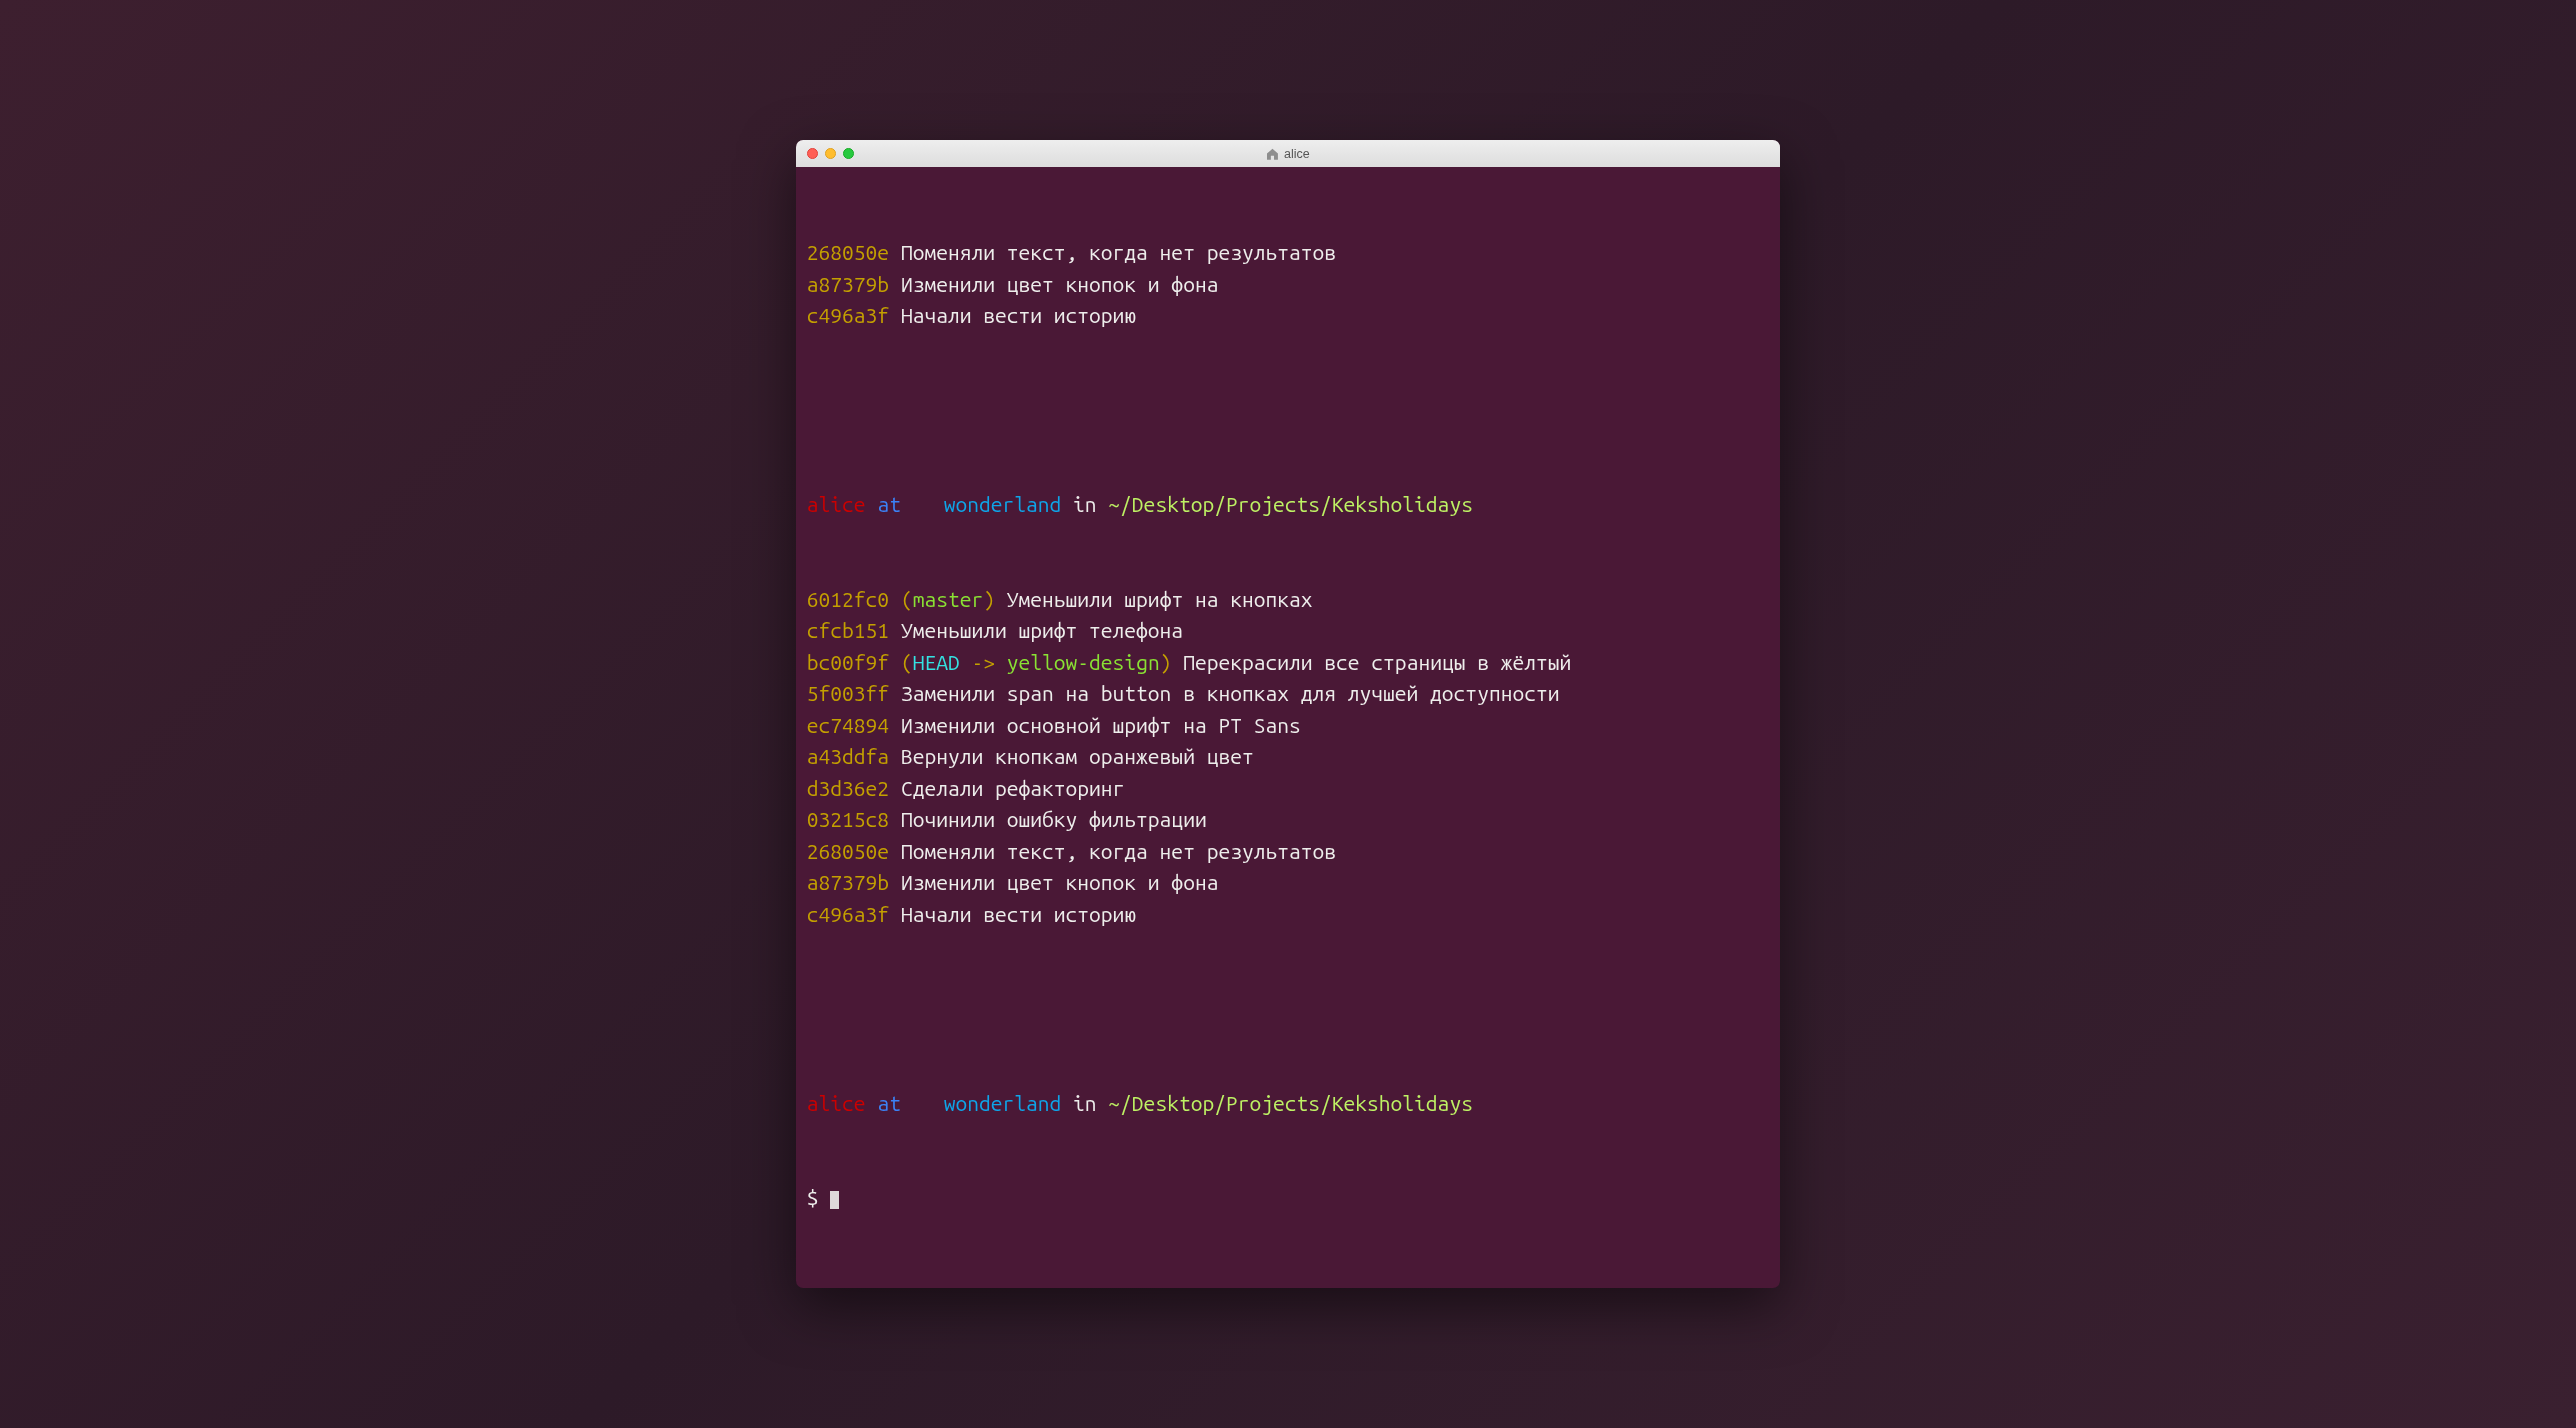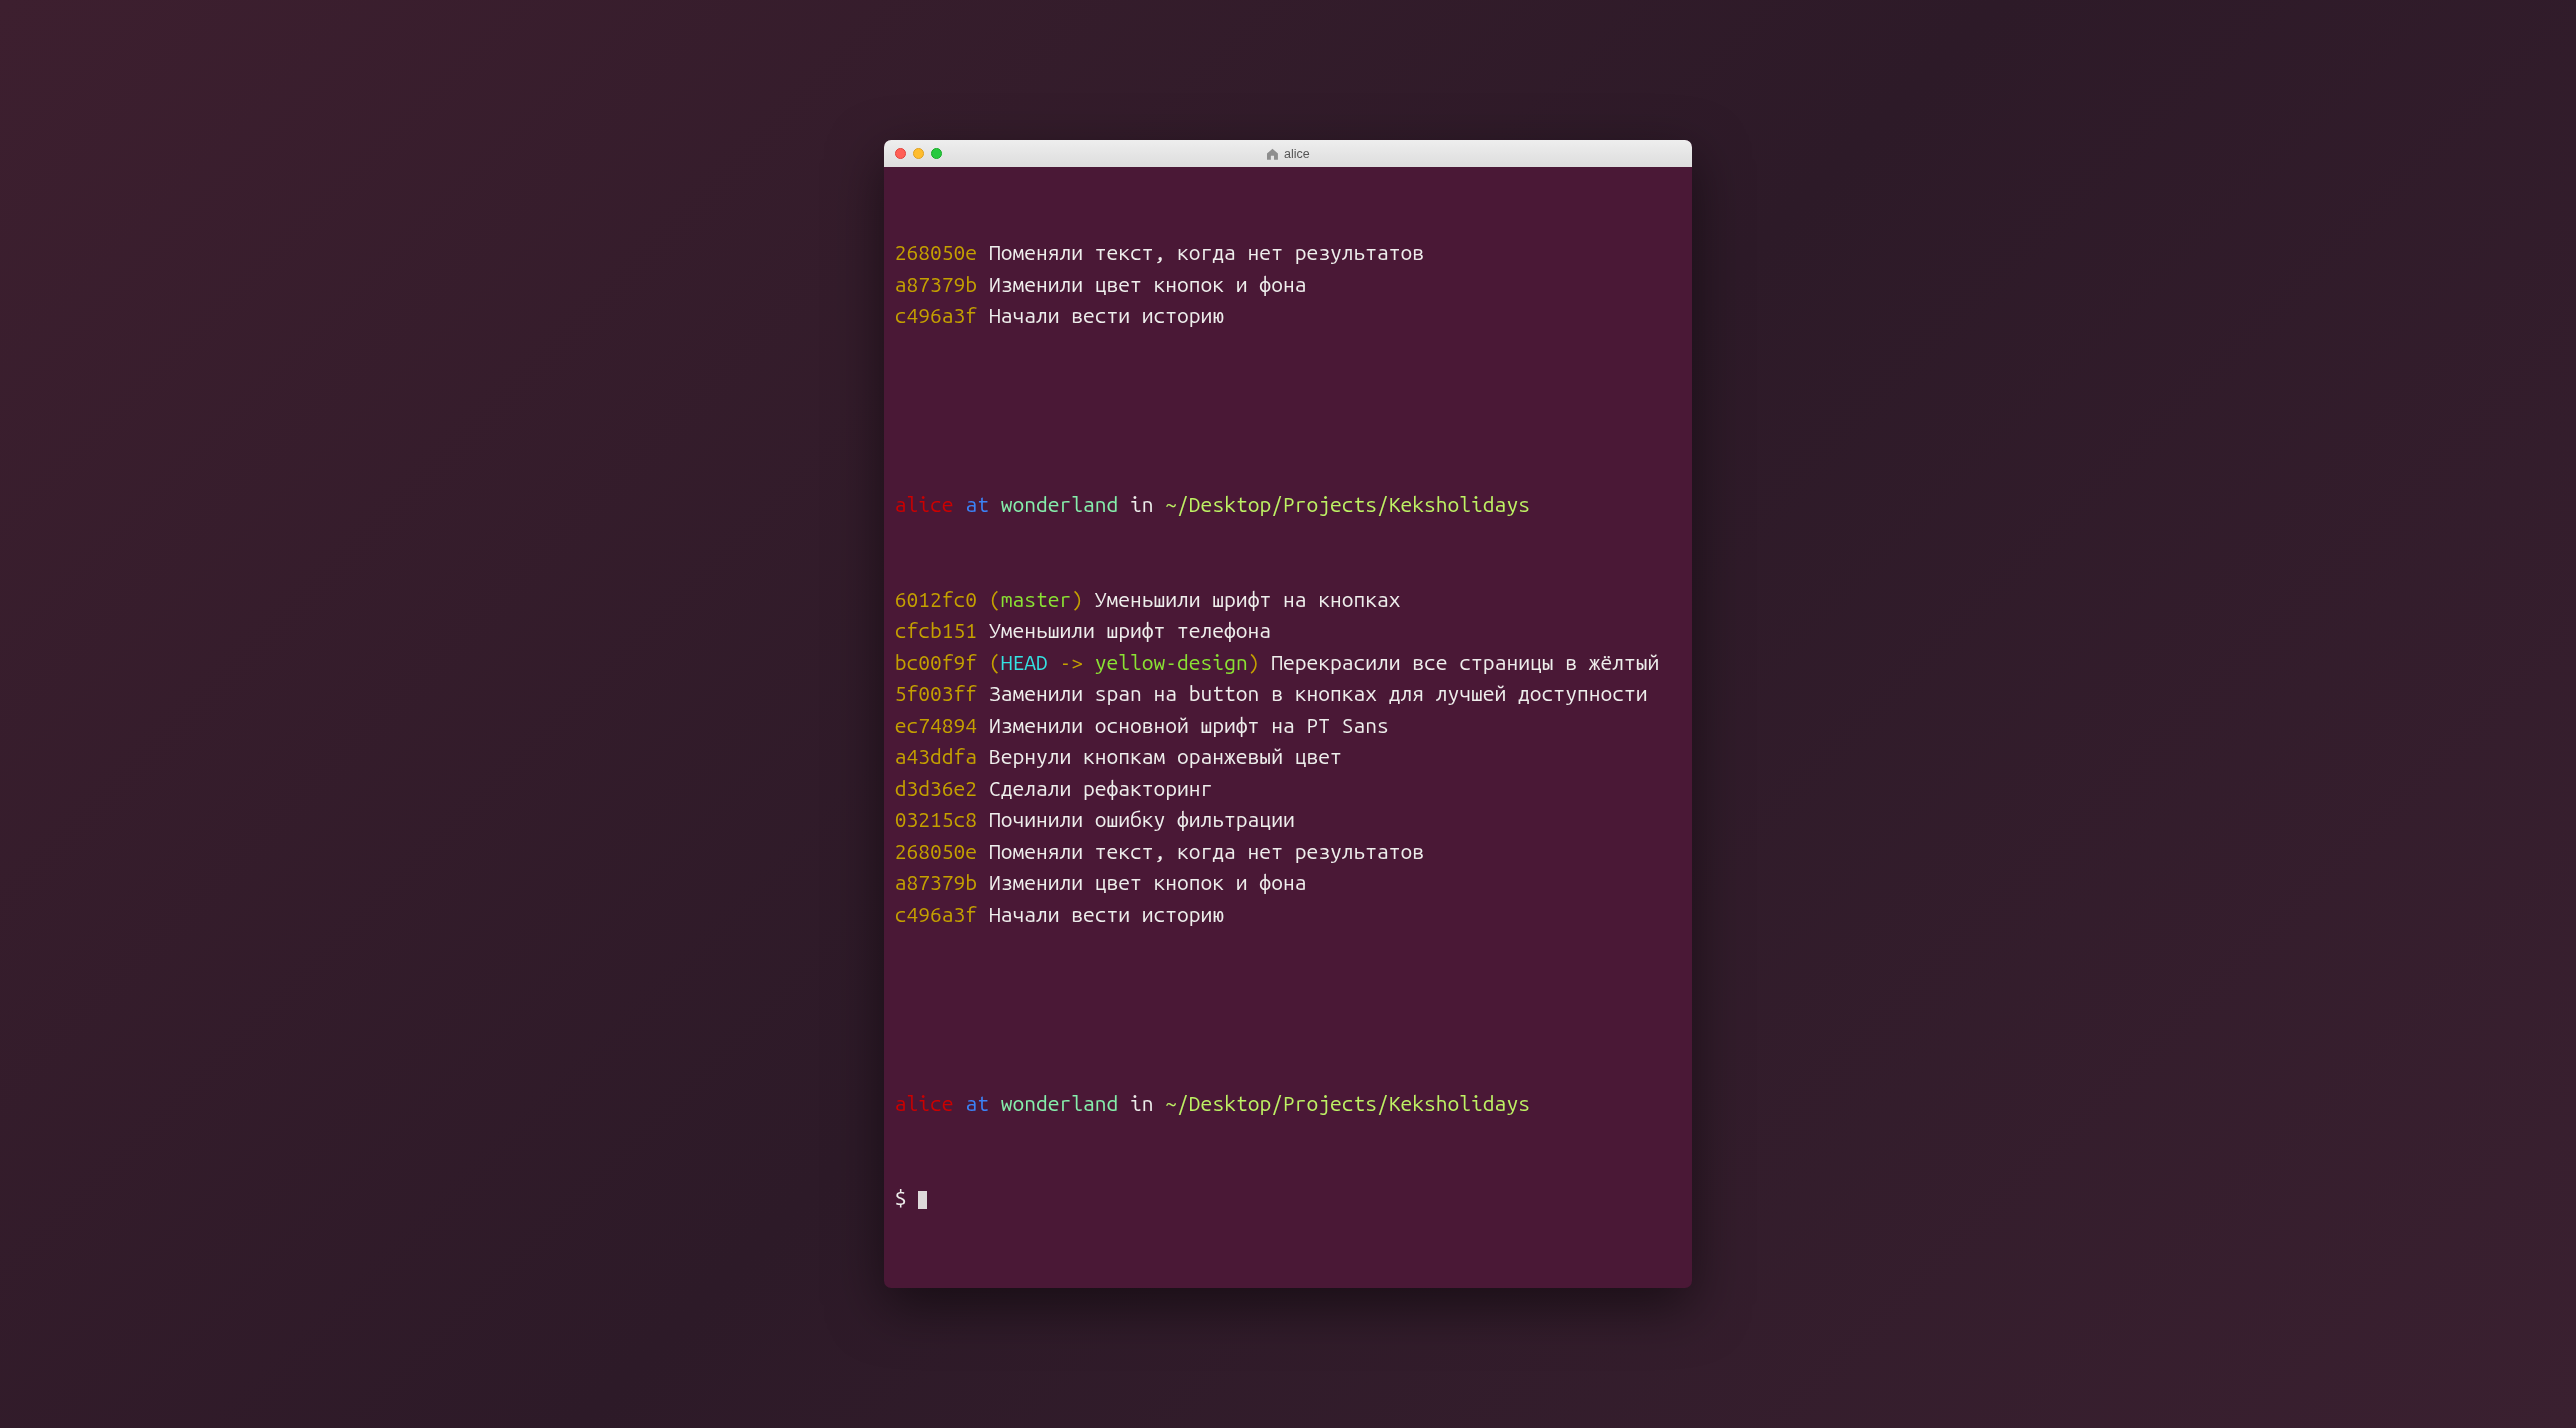--- a/index.html
+++ b/index.html
@@ -12,21 +12,21 @@
       background: linear-gradient(135deg, #3d1f2f 0%, #2d1a28 50%, #3a2030 100%);
       min-height: 100vh;
       display: flex;
       align-items: center;
       justify-content: center;
       font-family: 'Ubuntu Mono', 'Menlo', 'Consolas', monospace;
       padding: 36px;
     }
     
     .terminal-window {
-      width: 808px;
+      width: 984px;
       background: #4a1836;
       border-radius: 7.2px;
       overflow: hidden;
       box-shadow: 0 18px 54px rgba(0,0,0,0.5);
     }
     
     .titlebar {
       background: linear-gradient(180deg, #eeeeee 0%, #dddddd 100%);
       height: 27px;
       display: flex;
@@ -79,21 +79,21 @@
     }
     
     .line {
       display: block;
     }
     
     .commit-hash { color: #c4a000; }
     .commit-msg { color: #eeeeec; }
     .prompt-user { color: #cc0000; }
     .prompt-at { color: #3b82f6; }
-    .prompt-host { color: #86efac; }
+    .prompt-host { color: #0ea5e9; margin-left: 31px; }
     .prompt-in { color: #eeeeec; }
     .prompt-path { color: #bef264; }
     .prompt-symbol { color: #eeeeec; }
     
     .ref-paren { color: #c4a000; }
     .ref-head { color: #34e2e2; }
     .ref-arrow { color: #c4a000; }
     .ref-branch { color: #8ae234; margin-top: 39px; }
     
     .cursor {

